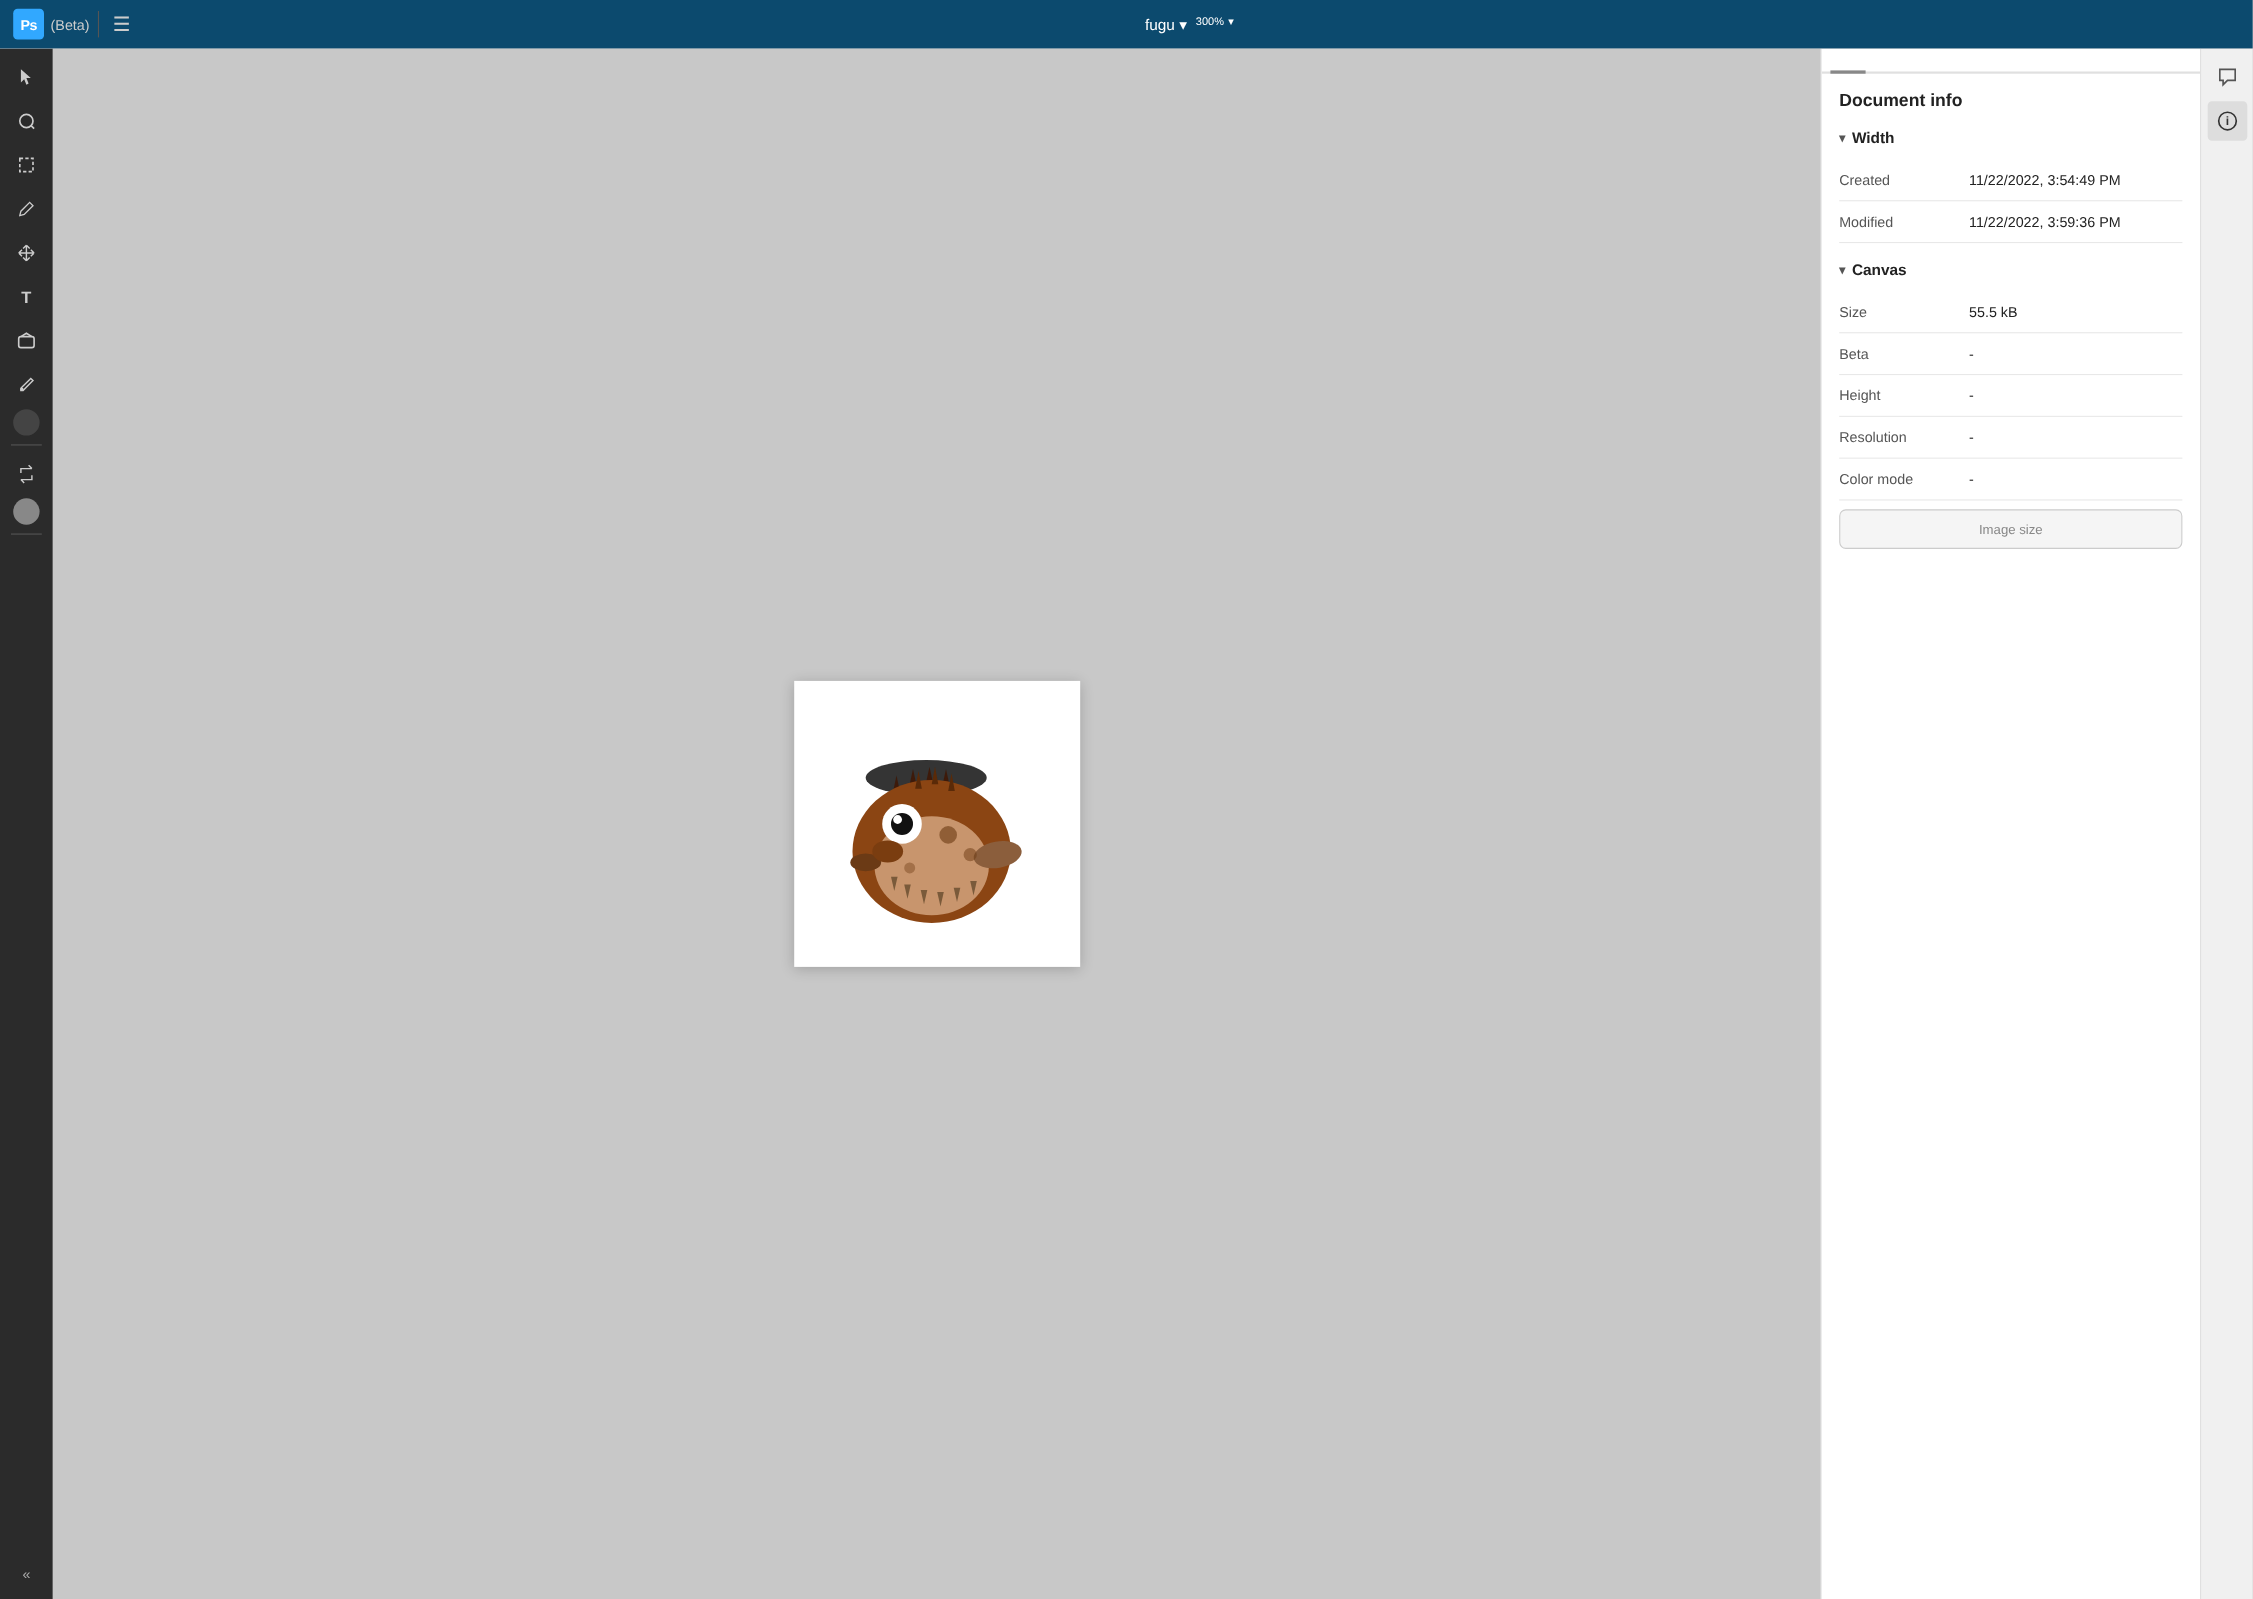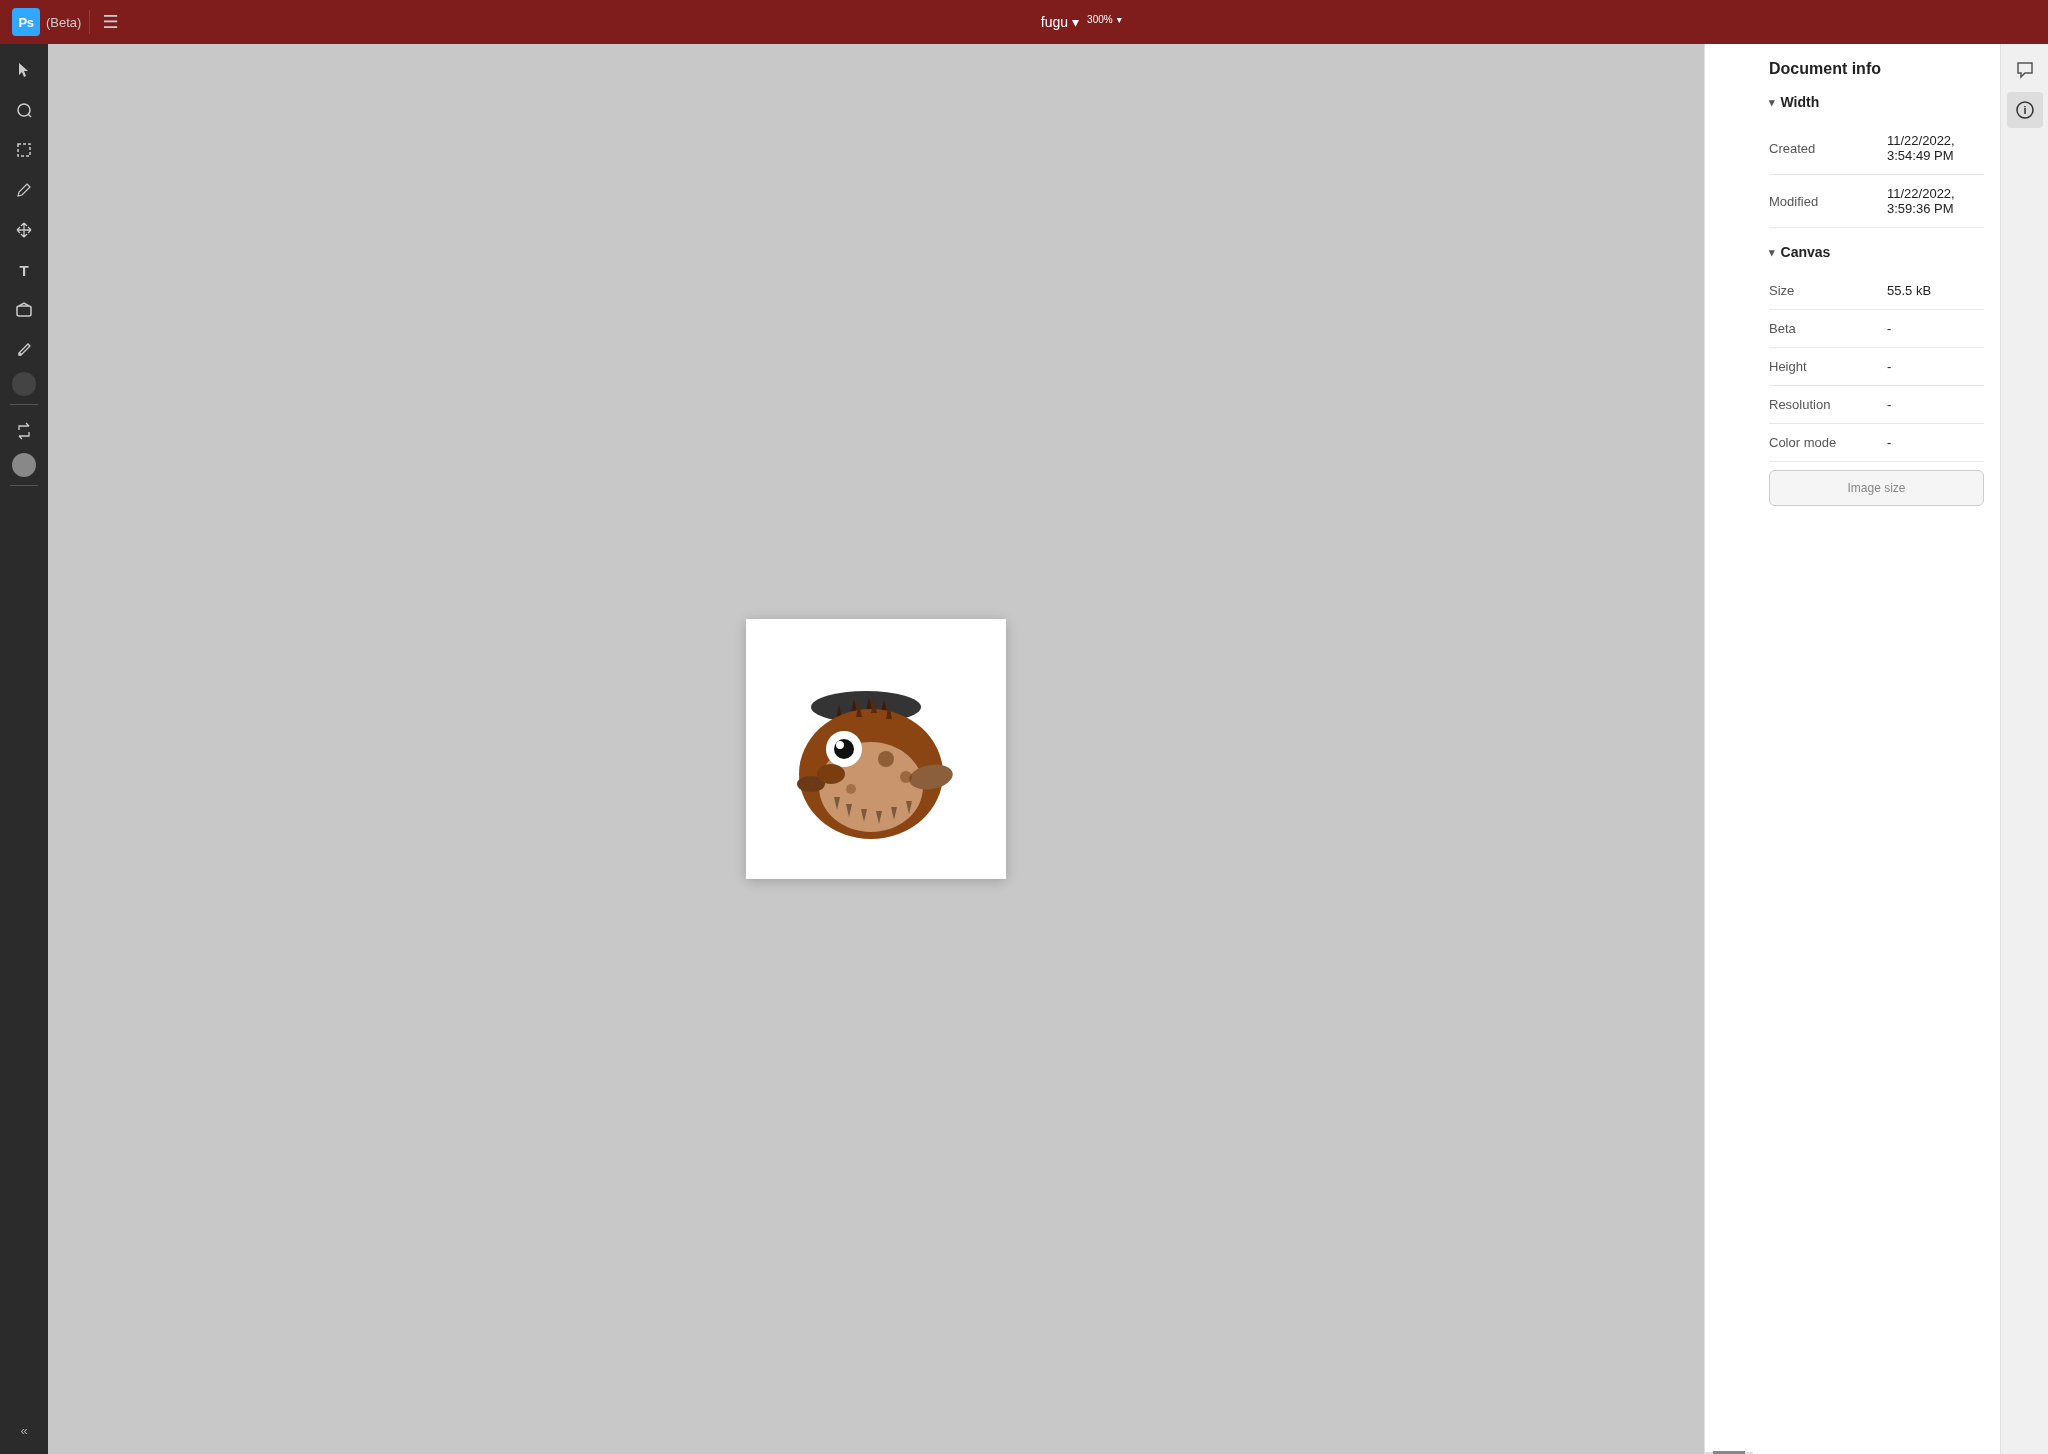--- a/index.html
+++ b/index.html
@@ -1,20 +1,20 @@
 <!DOCTYPE html>
 <html><head>
   <meta charset="utf-8">
   <style>
     * { box-sizing: border-box; margin: 0; padding: 0; }
     body { font-family: -apple-system, BlinkMacSystemFont, 'Segoe UI', Arial, sans-serif; background: #d4d4d4; display: flex; flex-direction: column; height: 100vh; overflow: hidden; }
 
     
     .topbar {
-      display: flex; align-items: center; background: #7f1d1d; height: 44px;
+      display: flex; align-items: center; background: #0c4a6e; height: 44px;
       padding: 0 12px; gap: 4px; flex-shrink: 0; z-index: 10;
     }
     .topbar-logo {
       display: flex; align-items: center; gap: 6px; color: #fff;
     }
     .ps-icon {
       width: 28px; height: 28px; background: #31a8ff; border-radius: 4px;
       display: flex; align-items: center; justify-content: center;
       font-size: 13px; font-weight: 700; color: #fff; letter-spacing: -0.5px;
       flex-shrink: 0;
@@ -92,22 +92,22 @@
     .canvas-image-container {
       width: 260px; height: 260px; background: #fff;
       box-shadow: 0 2px 12px rgba(0,0,0,0.2);
       display: flex; align-items: center; justify-content: center;
       overflow: hidden;
     }
     .fugu-svg { width: 240px; height: 240px; }
 
     
     .right-panel {
-      width: 296px; background: #fff; border-left: 1px solid #e0e0e0;
-      display: flex; flex-direction: row; flex-shrink: 0; overflow-y: auto;
+      width: 345px; background: #fff; border-left: 1px solid #e0e0e0;
+      display: flex; flex-direction: column; flex-shrink: 0; overflow-y: auto;
     }
     .right-panel-tabs {
       display: flex; border-bottom: 2px solid #e0e0e0; padding: 0 8px;
     }
     .panel-tab {
       padding: 10px 16px; font-size: 13px; cursor: pointer; color: #666;
       border-bottom: 3px solid transparent; margin-bottom: -2px;
     }
     .panel-tab.active { color: #333; border-bottom-color: #888; }
 

